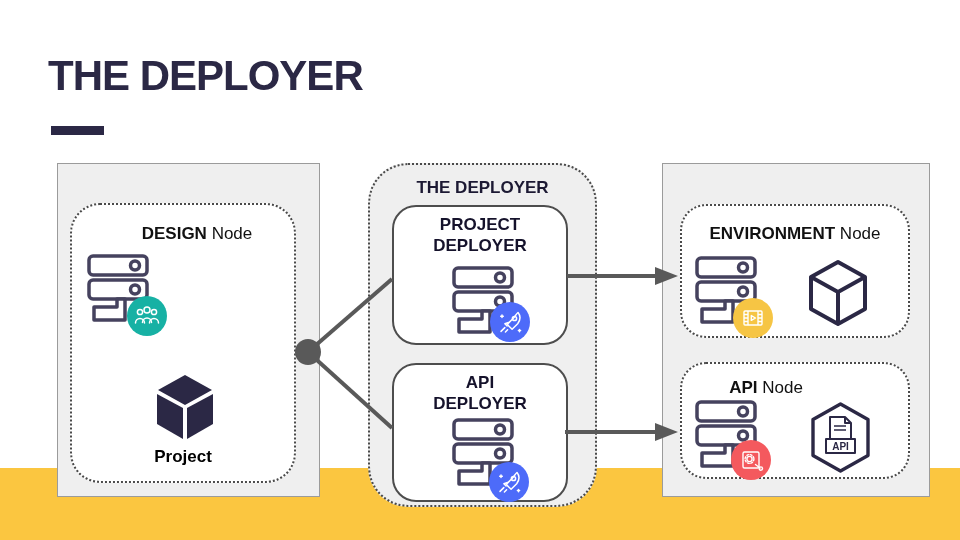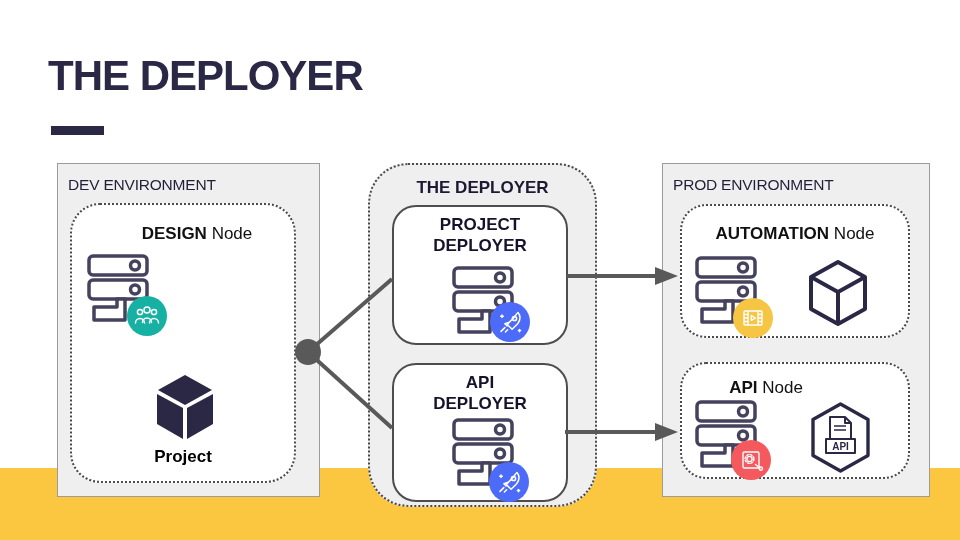--- a/index.html
+++ b/index.html
@@ -68,21 +68,20 @@
 <body>
 
 <div class="slide">
 
   <div class="abs accent-band"></div>
 
   <h1 class="abs page-title">THE DEPLOYER</h1>
   <div class="abs title-underline"></div>
 
   <section class="abs panel panel-solid dev-panel"></section>
-  <div class="abs panel-label dev-label">DEV ENVIRONMENT</div>
 
   <div class="abs node-box design-box"></div>
   <div class="abs node-title design-title"><span class="bold">DESIGN</span><span> Node</span></div>
 
   <svg class="abs server-dev" width="62" height="74" viewBox="0 0 62 74">
     <g fill="#ffffff" stroke="#45425e" stroke-width="3.5" stroke-linejoin="round">
       <rect x="2" y="2" width="58" height="19" rx="4"></rect>
       <circle cx="48" cy="11.5" r="4.5"></circle>
       <rect x="2" y="26" width="58" height="19" rx="4"></rect>
       <circle cx="48" cy="35.5" r="4.5"></circle>
@@ -164,24 +163,23 @@
         <path d="M18.5,20.5 l-3.6,1.2 2.2,2.3"></path>
         <path d="M14.8,25.6 l-3.8,3.8"></path>
         <path d="M17.6,27.8 l-2.2,2.2"></path>
         <path d="M12,13 v2.6 M10.7,14.3 h2.6"></path>
         <path d="M29.5,27.5 v2.2 M28.4,28.6 h2.2"></path>
       </g>
     </svg>
   </div>
 
   <section class="abs panel panel-solid prod-panel"></section>
-  <div class="abs panel-label prod-label">PROD ENVIRONMENT</div>
 
   <div class="abs node-box automation-box"></div>
-  <div class="abs node-title automation-title"><span class="bold">AUTOMATION</span><span> Node</span></div>
+  <div class="abs node-title automation-title"><span class="bold">ENVIRONMENT</span><span> Node</span></div>
   <svg class="abs server-auto" width="62" height="74" viewBox="0 0 62 74">
     <g fill="#ffffff" stroke="#45425e" stroke-width="3.5" stroke-linejoin="round">
       <rect x="2" y="2" width="58" height="19" rx="4"></rect>
       <circle cx="48" cy="11.5" r="4.5"></circle>
       <rect x="2" y="26" width="58" height="19" rx="4"></rect>
       <circle cx="48" cy="35.5" r="4.5"></circle>
       <path d="M30,45 L30,53 L7,53 L7,66 L38,66 L38,45 Z"></path>
     </g>
   </svg>
   <div class="abs badge badge-yellow">

